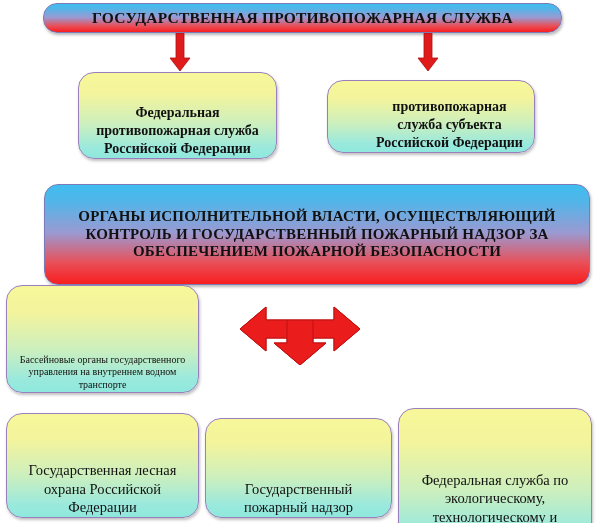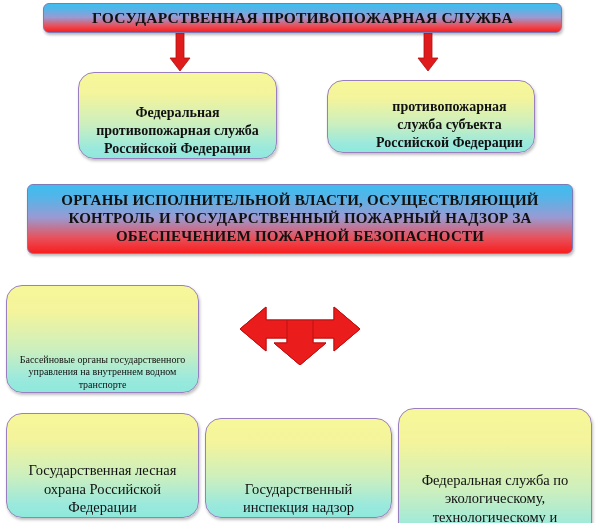--- a/index.html
+++ b/index.html
@@ -19,21 +19,21 @@
     position: absolute;
     left: 0; top: 0;
     width: 600px;
     height: 523px;
   }
 
   
   .banner {
     position: absolute;
     box-sizing: border-box;
-    border-radius: 6px;
+    border-radius: 14px;
     border: 1px solid #7b7bb8;
     background: linear-gradient(to bottom, #3fbdef 0%, #54b4e8 18%, #9a9ad2 48%, #e8505a 78%, #f81e1e 100%);
     color: #111111;
     display: flex;
     align-items: center;
     justify-content: center;
     text-align: center;
     font-weight: bold;
     line-height: 1.18;
     letter-spacing: 0.2px;
@@ -42,24 +42,24 @@
 
   #top-banner {
     left: 43px;
     top: 3px;
     width: 519px;
     height: 30px;
     font-size: 15.5px;
   }
 
   #mid-banner {
-    left: 27px;
+    left: 44px;
     top: 184px;
     width: 546px;
-    height: 70px;
+    height: 101px;
     font-size: 15px;
     padding: 0 22px;
   }
 
   
   .ybox {
     position: absolute;
     box-sizing: border-box;
     border-radius: 16px;
     border: 1px solid #9a7fbe;
@@ -166,20 +166,20 @@
     <polygon points="47,21 73,21 73,44 86,44 60,66 34,44 47,44" fill="#ea1c1c" stroke="#c01010" stroke-width="1"></polygon>
     <polygon points="48,22 72,22 72,38 48,38" fill="#ea1c1c"></polygon>
   </svg>
 
 
   <div class="ybox" id="box-forest">
     <span>Государственная лесная охрана Российской Федерации</span>
   </div>
 
   <div class="ybox" id="box-firesup">
-    <span>Государственный инспекция надзор</span>
+    <span>Государственный пожарный надзор</span>
   </div>
 
   <div class="ybox" id="box-ecology">
     <span>Федеральная служба по экологическому, технологическому и атомному надзор</span>
   </div>
 
 </div>
 
 </body></html>

